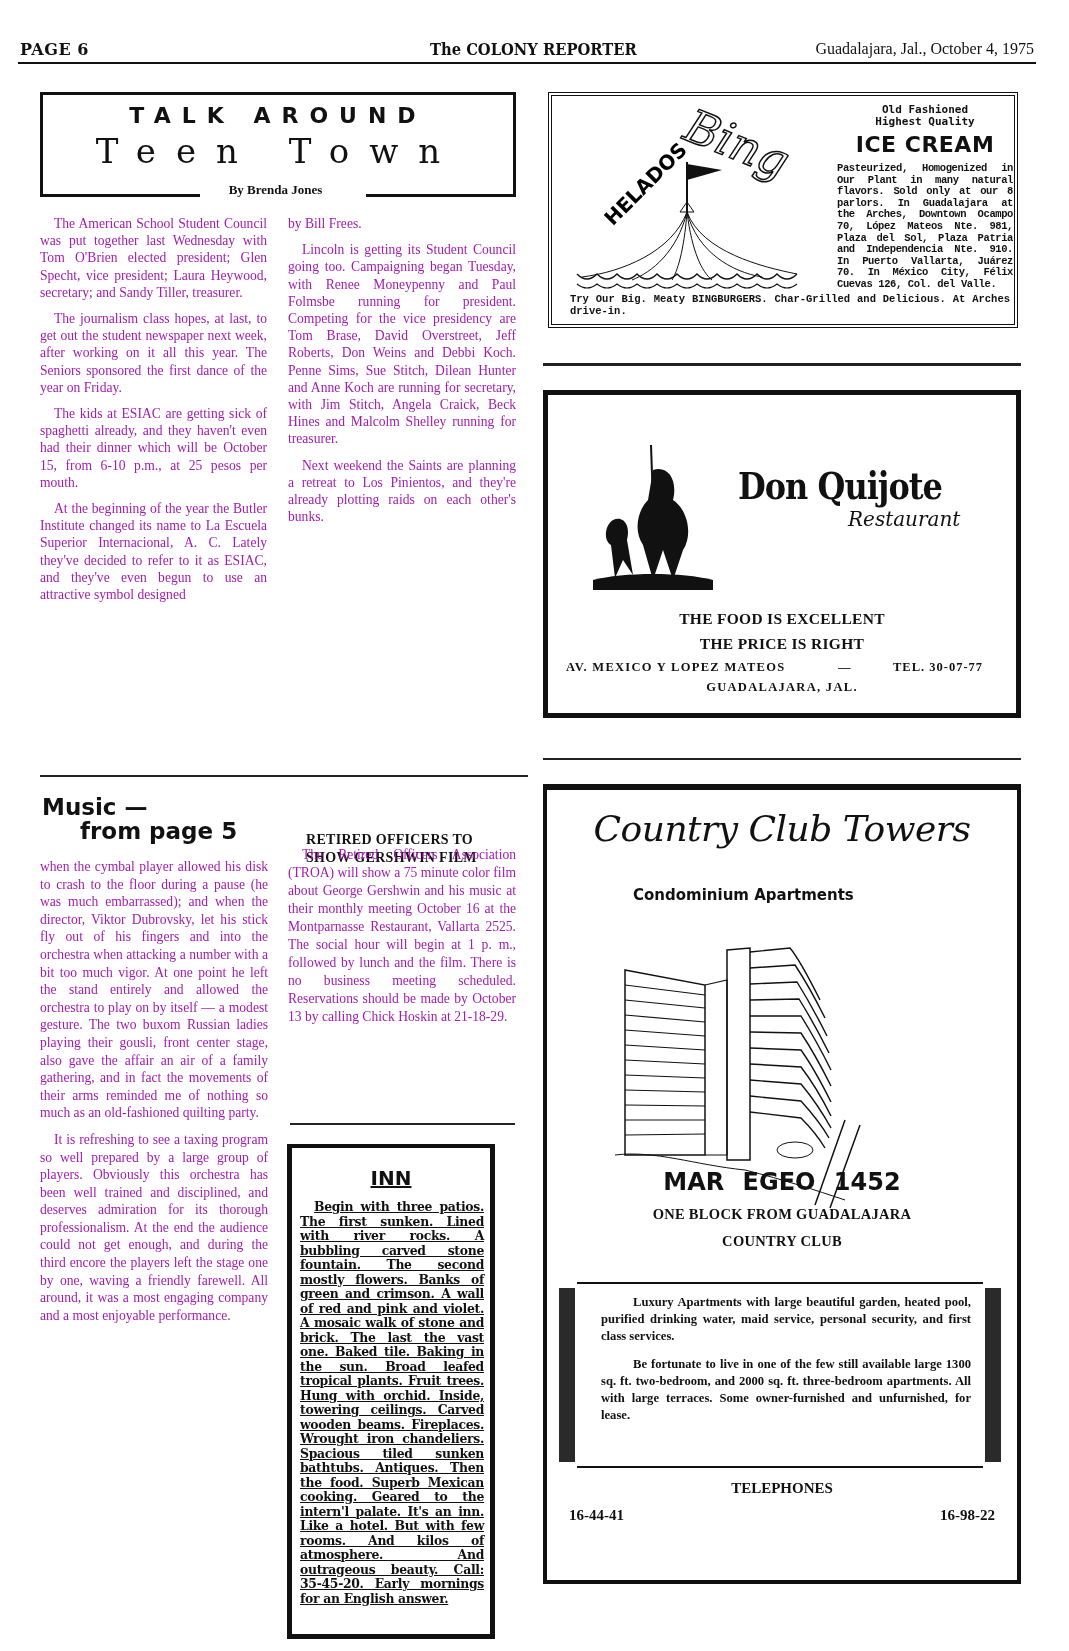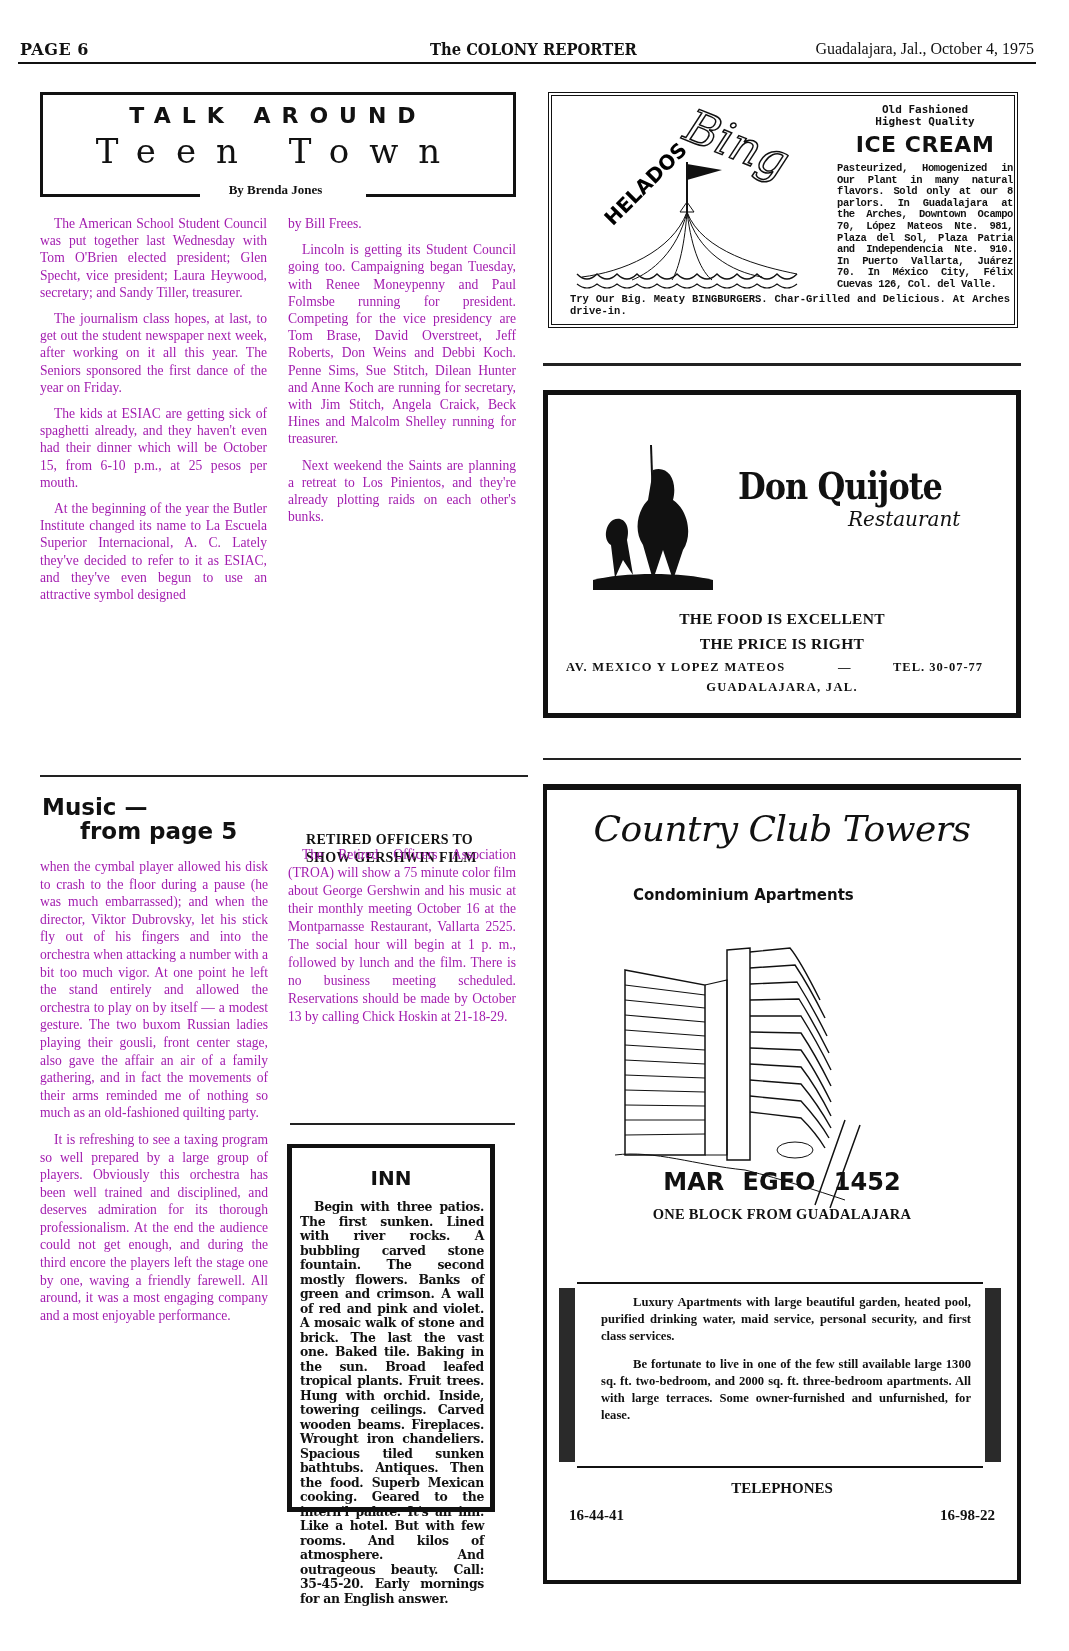--- a/index.html
+++ b/index.html
@@ -24,21 +24,21 @@
 
   .rule { position: absolute; height: 2px; background: #222; }
 
   
   .music-h { position: absolute; left: 42px; top: 795px; font-family: "DejaVu Sans", sans-serif; font-weight: 700; font-size: 23px; line-height: 24px; }
   .music-h .l2 { padding-left: 38px; display: block; }
 
   .troa-h { position: absolute; left: 306px; top: 798px; font-weight: 700; font-size: 14px; line-height: 18px; letter-spacing: 0.3px; margin-top: 33px; }
 
   
-  .innbox { position: absolute; left: 287px; top: 1144px; width: 208px; height: 368px; border: 5px solid #111; border-top-width: 4px; }
+  .innbox { position: absolute; left: 287px; top: 1144px; width: 208px; height: 495px; border: 5px solid #111; border-top-width: 4px; text-decoration: underline; }
   .innbox .h { text-align: center; font-family: "DejaVu Sans", sans-serif; font-weight: 700; font-size: 20px; margin-top: 18px; margin-bottom: 10px; }
   .innbox .b { padding: 0 6px 0 8px; font-size: 12.4px; line-height: 14.5px; font-weight: 700; text-align: justify; font-family: "DejaVu Serif", serif; letter-spacing: -0.3px; }
   .innbox .b p { text-indent: 14px; }
 
   
   .bingad { position: absolute; left: 548px; top: 92px; width: 470px; height: 236px; border: 3px dotted #111; border-style: double; border-width: 4px; }
   .bing-art { position: absolute; left: 10px; top: 6px; width: 250px; height: 190px; }
   .bing-right { position: absolute; left: 285px; top: 8px; width: 176px; }
   .bing-right .old { text-align: center; font-size: 11px; font-weight: 700; line-height: 12px; font-family: "DejaVu Sans Mono", monospace; }
   .bing-right .ice { text-align: center; font-family: "DejaVu Sans", sans-serif; font-weight: 700; font-size: 22px; margin: 4px 0 6px; letter-spacing: 0.5px; }
@@ -206,20 +206,21 @@
       <path d="M135 140 L186 144 C196 156 206 170 216 188"></path>
       <path d="M135 156 L186 161 C196 172 206 184 214 198"></path>
       <path d="M135 172 L186 178 C196 188 204 198 210 208"></path>
     </g>
     <path d="M0 215 C40 210 80 225 130 230 C170 240 200 250 230 260" fill="none" stroke="#111" stroke-width="1"></path>
     <path d="M230 180 L200 265 M245 185 L215 268" stroke="#111" stroke-width="1.5"></path>
     <ellipse cx="180" cy="210" rx="18" ry="8" fill="none" stroke="#111"></ellipse>
   </svg>
   <div class="cc-addr">MAR EGEO 1452</div>
   <div class="cc-block1">ONE BLOCK FROM GUADALAJARA</div>
+  <div class="cc-block2">COUNTRY CLUB</div>
   <div class="cc-inner">
     <div class="txt">
       <p>Luxury Apartments with large beautiful garden, heated pool, purified drinking water, maid service, personal security, and first class services.</p>
       <p>Be fortunate to live in one of the few still available large 1300 sq. ft. two-bedroom, and 2000 sq. ft. three-bedroom apartments. All with large terraces. Some owner-furnished and unfurnished, for lease.</p>
     </div>
   </div>
   <div class="cc-tel-h">TELEPHONES</div>
   <div class="cc-tel1">16-44-41</div>
   <div class="cc-tel2">16-98-22</div>
 </div>

